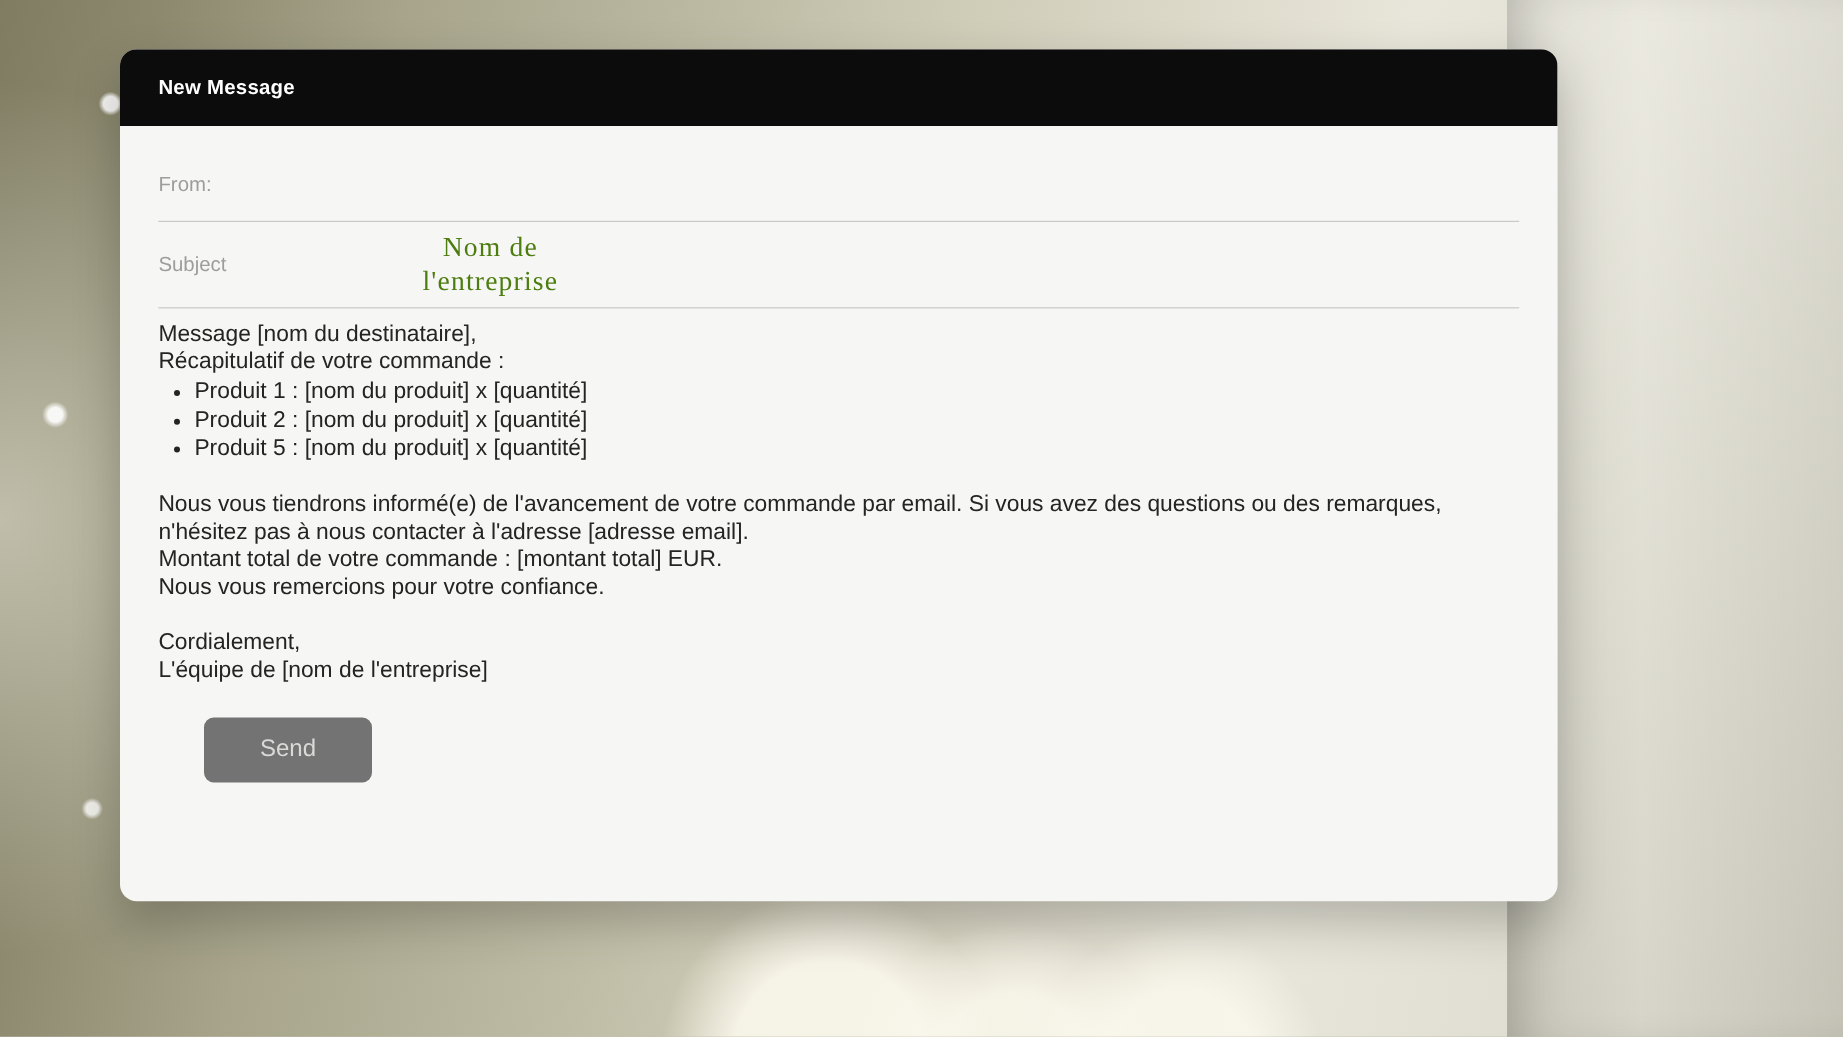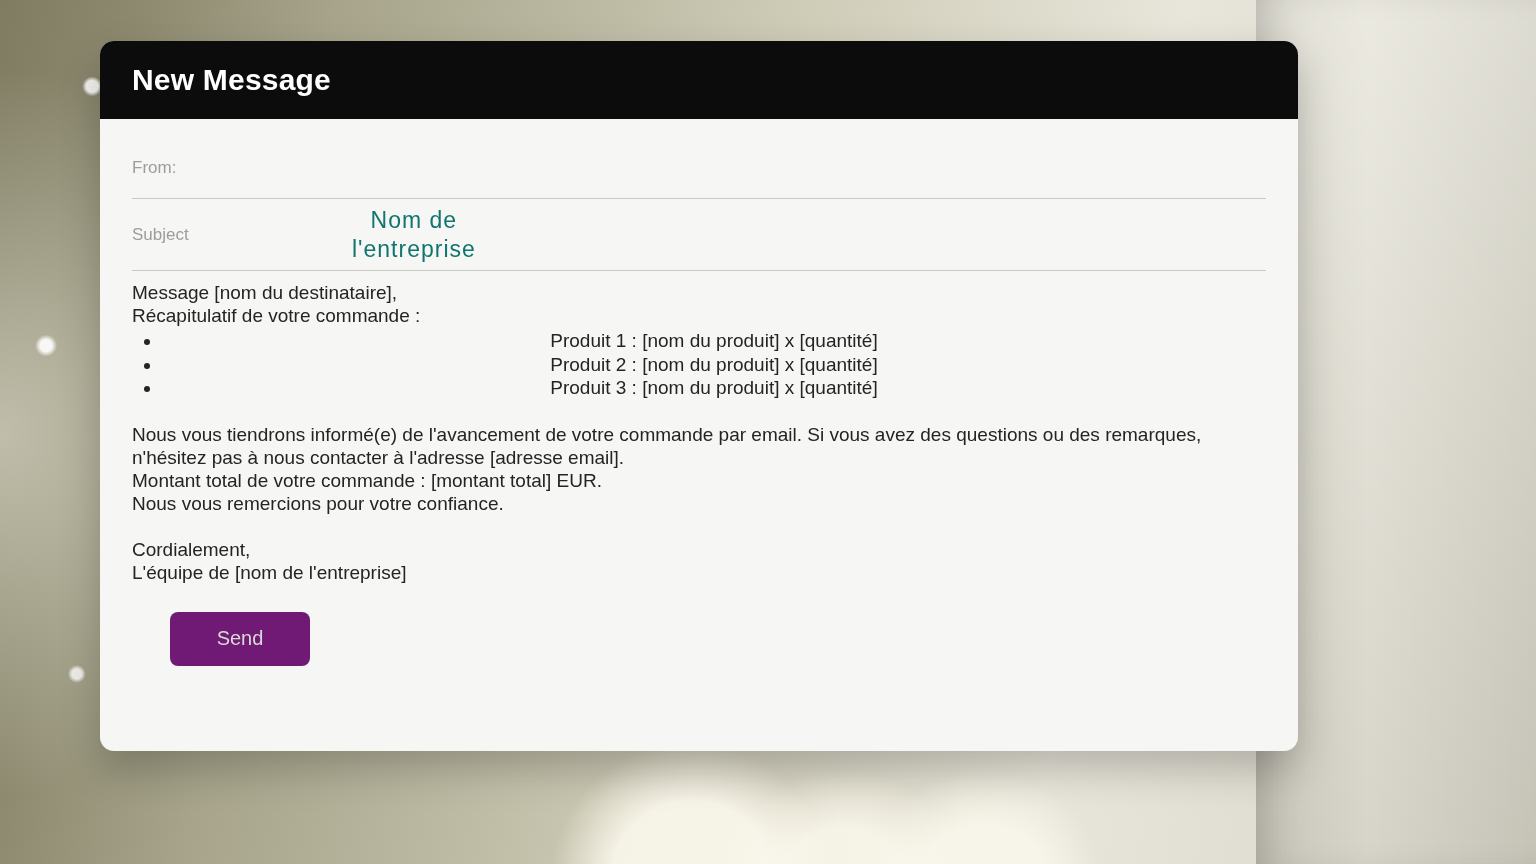--- a/index.html
+++ b/index.html
@@ -49,21 +49,21 @@
     box-shadow: 0 18px 40px rgba(0,0,0,0.22);
     overflow: hidden;
     display: flex; flex-direction: column;
   }
   .compose-header {
     background: #0c0c0c;
     color: #fff;
     padding: 22px 32px;
   }
   .compose-header h1 {
-    font-size: 30px;
+    font-size: 17px;
     font-weight: 700;
     letter-spacing: 0.2px;
   }
   .fields {
     padding: 18px 32px 0 32px;
   }
   .field-row {
     display: flex;
     align-items: center;
     border-bottom: 1px solid #c9c9c6;
@@ -78,43 +78,43 @@
   .subject-row { min-height: 72px; }
   .subject-value-wrap {
     flex: 0 0 auto;
     margin-left: 112px;
     text-align: center;
   }
   .subject-value {
     font-size: 23px;
     line-height: 1.25;
     letter-spacing: 1px;
-    color: #0f766e;
+    color: #4d7c0f;
     font-weight: 500;
     white-space: pre-line;
+    font-family: Liberation Serif, serif;
   }
   .body-area {
     padding: 10px 32px 0 32px;
     font-size: 19px;
     line-height: 1.22;
     color: #242424;
   }
   .body-area p { margin: 0; }
   .body-area ul {
     margin: 2px 0 2px 30px;
     padding: 0;
-    text-align: center;
   }
   .body-area li { margin: 0; }
   .spacer { height: 22px; }
   .actions {
     padding: 28px 0 0 38px;
   }
   .send-btn {
-    background: #701a75;
+    background: #737373;
     color: #d9d9d7;
     border: none;
     border-radius: 8px;
     width: 140px; height: 54px;
     font-size: 20px;
     cursor: pointer;
   }
 </style>
 </head>
 <body>
@@ -143,21 +143,21 @@
     </div>
 
   </div>
 
   <div class="body-area">
     <p>Message [nom du destinataire],</p>
     <p>Récapitulatif de votre commande :</p>
     <ul>
       <li>Produit 1 : [nom du produit] x [quantité]</li>
       <li>Produit 2 : [nom du produit] x [quantité]</li>
-      <li>Produit 3 : [nom du produit] x [quantité]</li>
+      <li>Produit 5 : [nom du produit] x [quantité]</li>
     </ul>
     <div class="spacer"></div>
     <p>Nous vous tiendrons informé(e) de l'avancement de votre commande par email. Si vous avez des questions ou des remarques, n'hésitez pas à nous contacter à l'adresse [adresse email].</p>
     <p>Montant total de votre commande : [montant total] EUR.</p>
     <p>Nous vous remercions pour votre confiance.</p>
     <div class="spacer"></div>
     <p>Cordialement,</p>
     <p>L'équipe de [nom de l'entreprise]</p>
 
     <div class="actions">

